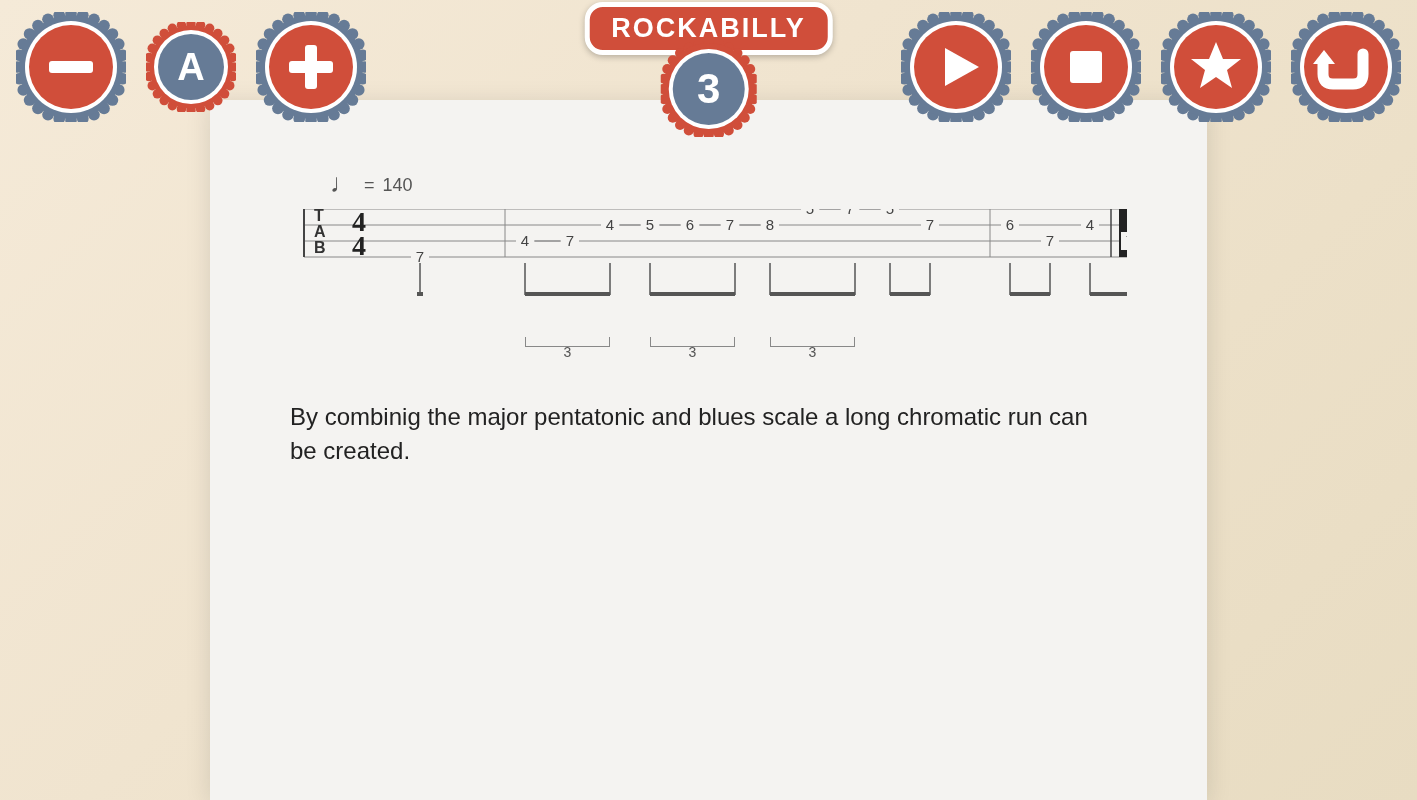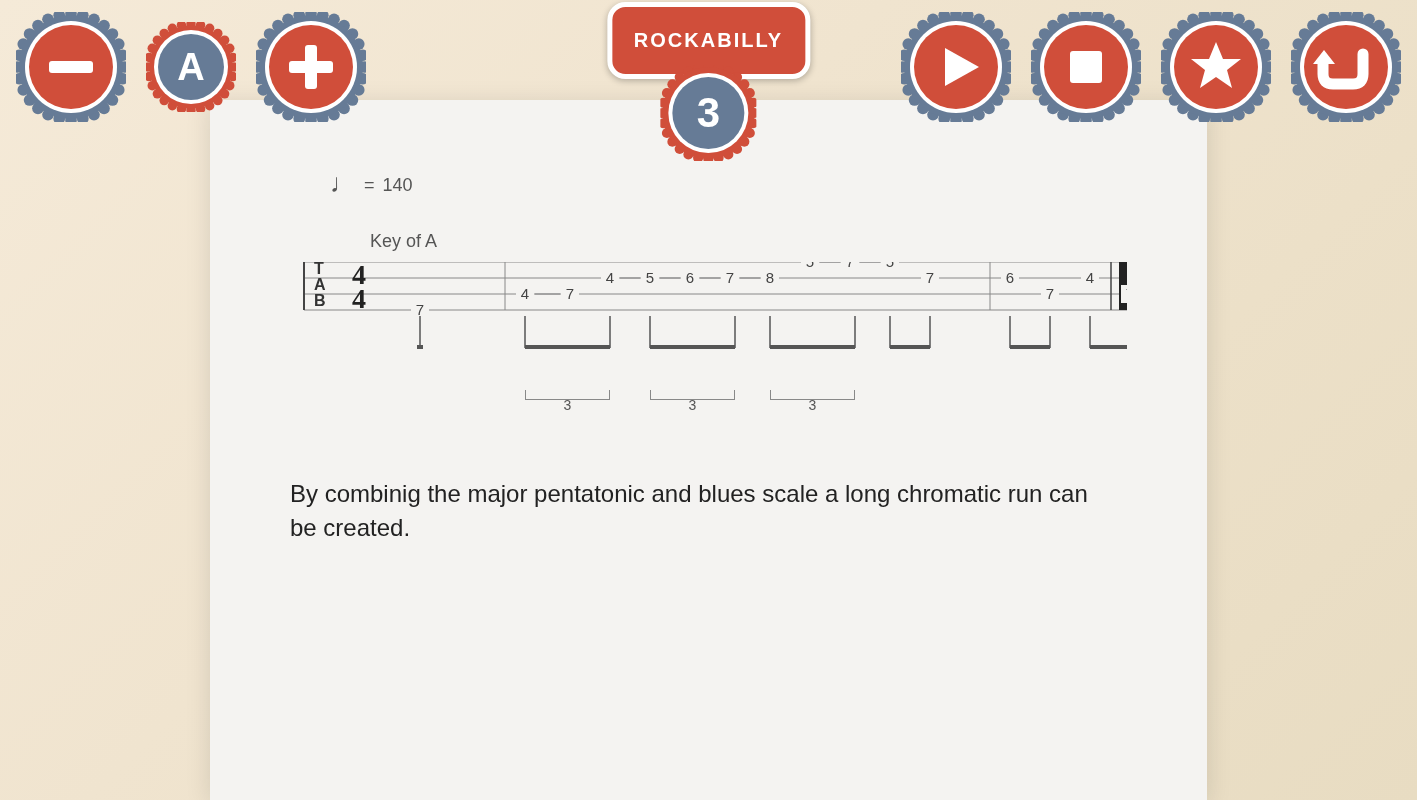--- a/index.html
+++ b/index.html
@@ -40,23 +40,23 @@
     transform: translateX(-50%);
     display: flex;
     flex-direction: column;
     align-items: center;
     z-index: 11;
   }
   .pill {
     background: #d04e3a;
     color: #fff;
     font-weight: 900;
-    font-size: 20px;
+    font-size: 27px;
     letter-spacing: 2px;
-    padding: 22px 22px;
+    padding: 6px 22px;
     border-radius: 18px;
     border: 5px solid #fff;
     box-shadow: 0 2px 6px rgba(0,0,0,.25);
   }
   .num-badge { margin-top: -14px; }
 
   .sheet {
     position: absolute;
     left: 210px;
     top: 100px;
@@ -103,21 +103,21 @@
     text-align: center;
   }
   .triplet span {
     position: absolute;
     bottom: -14px;
     left: 50%;
     transform: translateX(-50%);
   }
 
   .desc {
-    margin-top: 60px;
+    margin-top: 36px;
     font-size: 24px;
     line-height: 1.4;
     color: #222;
     max-width: 820px;
   }
 </style>
 </head>
 <body>
 
 <div class="top-bar">
@@ -457,21 +457,20 @@
     </svg>
   </div>
 </div>
 
 <div class="sheet">
   <div class="tempo-row">
     <span class="note">♩</span>
     <span>=</span>
     <span>140</span>
   </div>
-  <div class="keyline">Key of A</div>
 
   <div class="tab-stage">
     <svg class="tab-svg" id="tabsvg" width="100%" height="155">
         <line x1="14" y1="0" x2="837" y2="0" stroke="#888" stroke-width="1"></line>
         <line x1="14" y1="16" x2="837" y2="16" stroke="#888" stroke-width="1"></line>
         <line x1="14" y1="32" x2="837" y2="32" stroke="#888" stroke-width="1"></line>
         <line x1="14" y1="48" x2="837" y2="48" stroke="#888" stroke-width="1"></line>
         <line x1="14" y1="0" x2="14" y2="48" stroke="#444" stroke-width="2"></line>
         <rect x="829" y="0" width="8" height="48" fill="#222"></rect>
         <line x1="821" y1="0" x2="821" y2="48" stroke="#444" stroke-width="1.5"></line>

